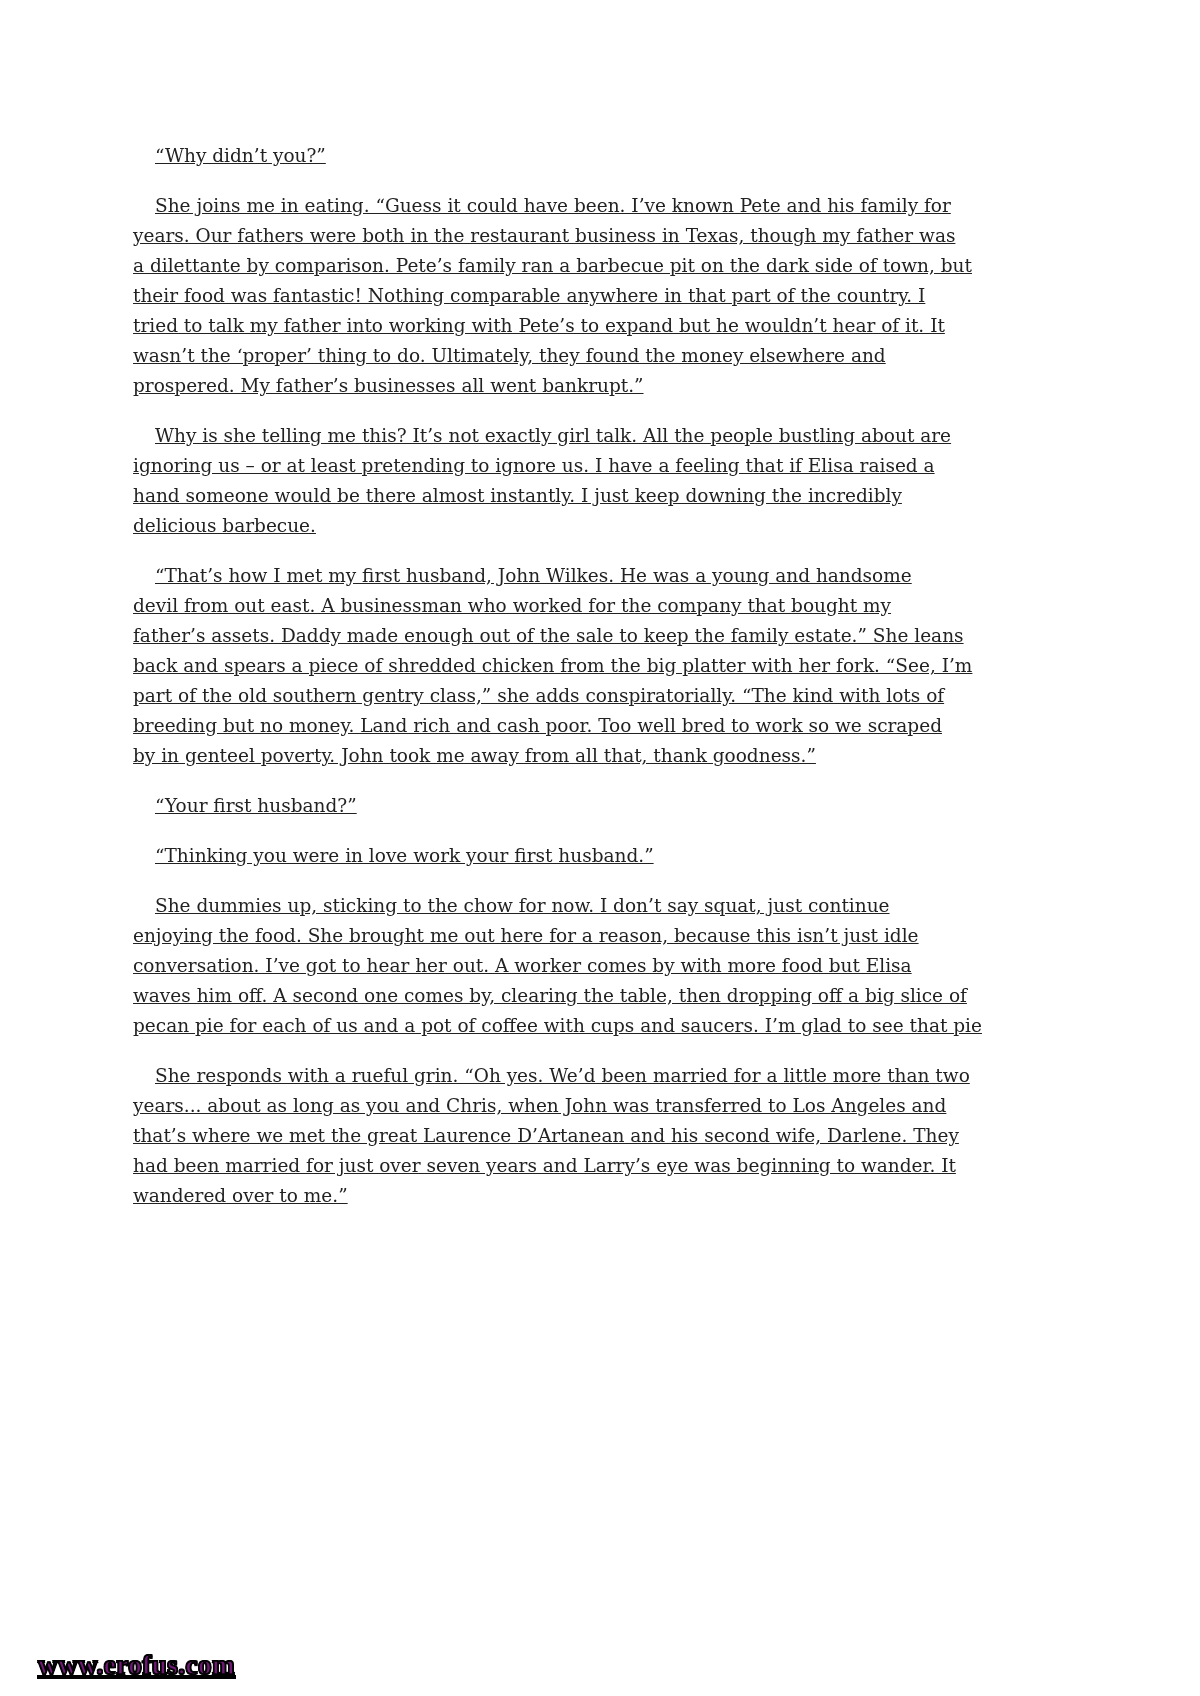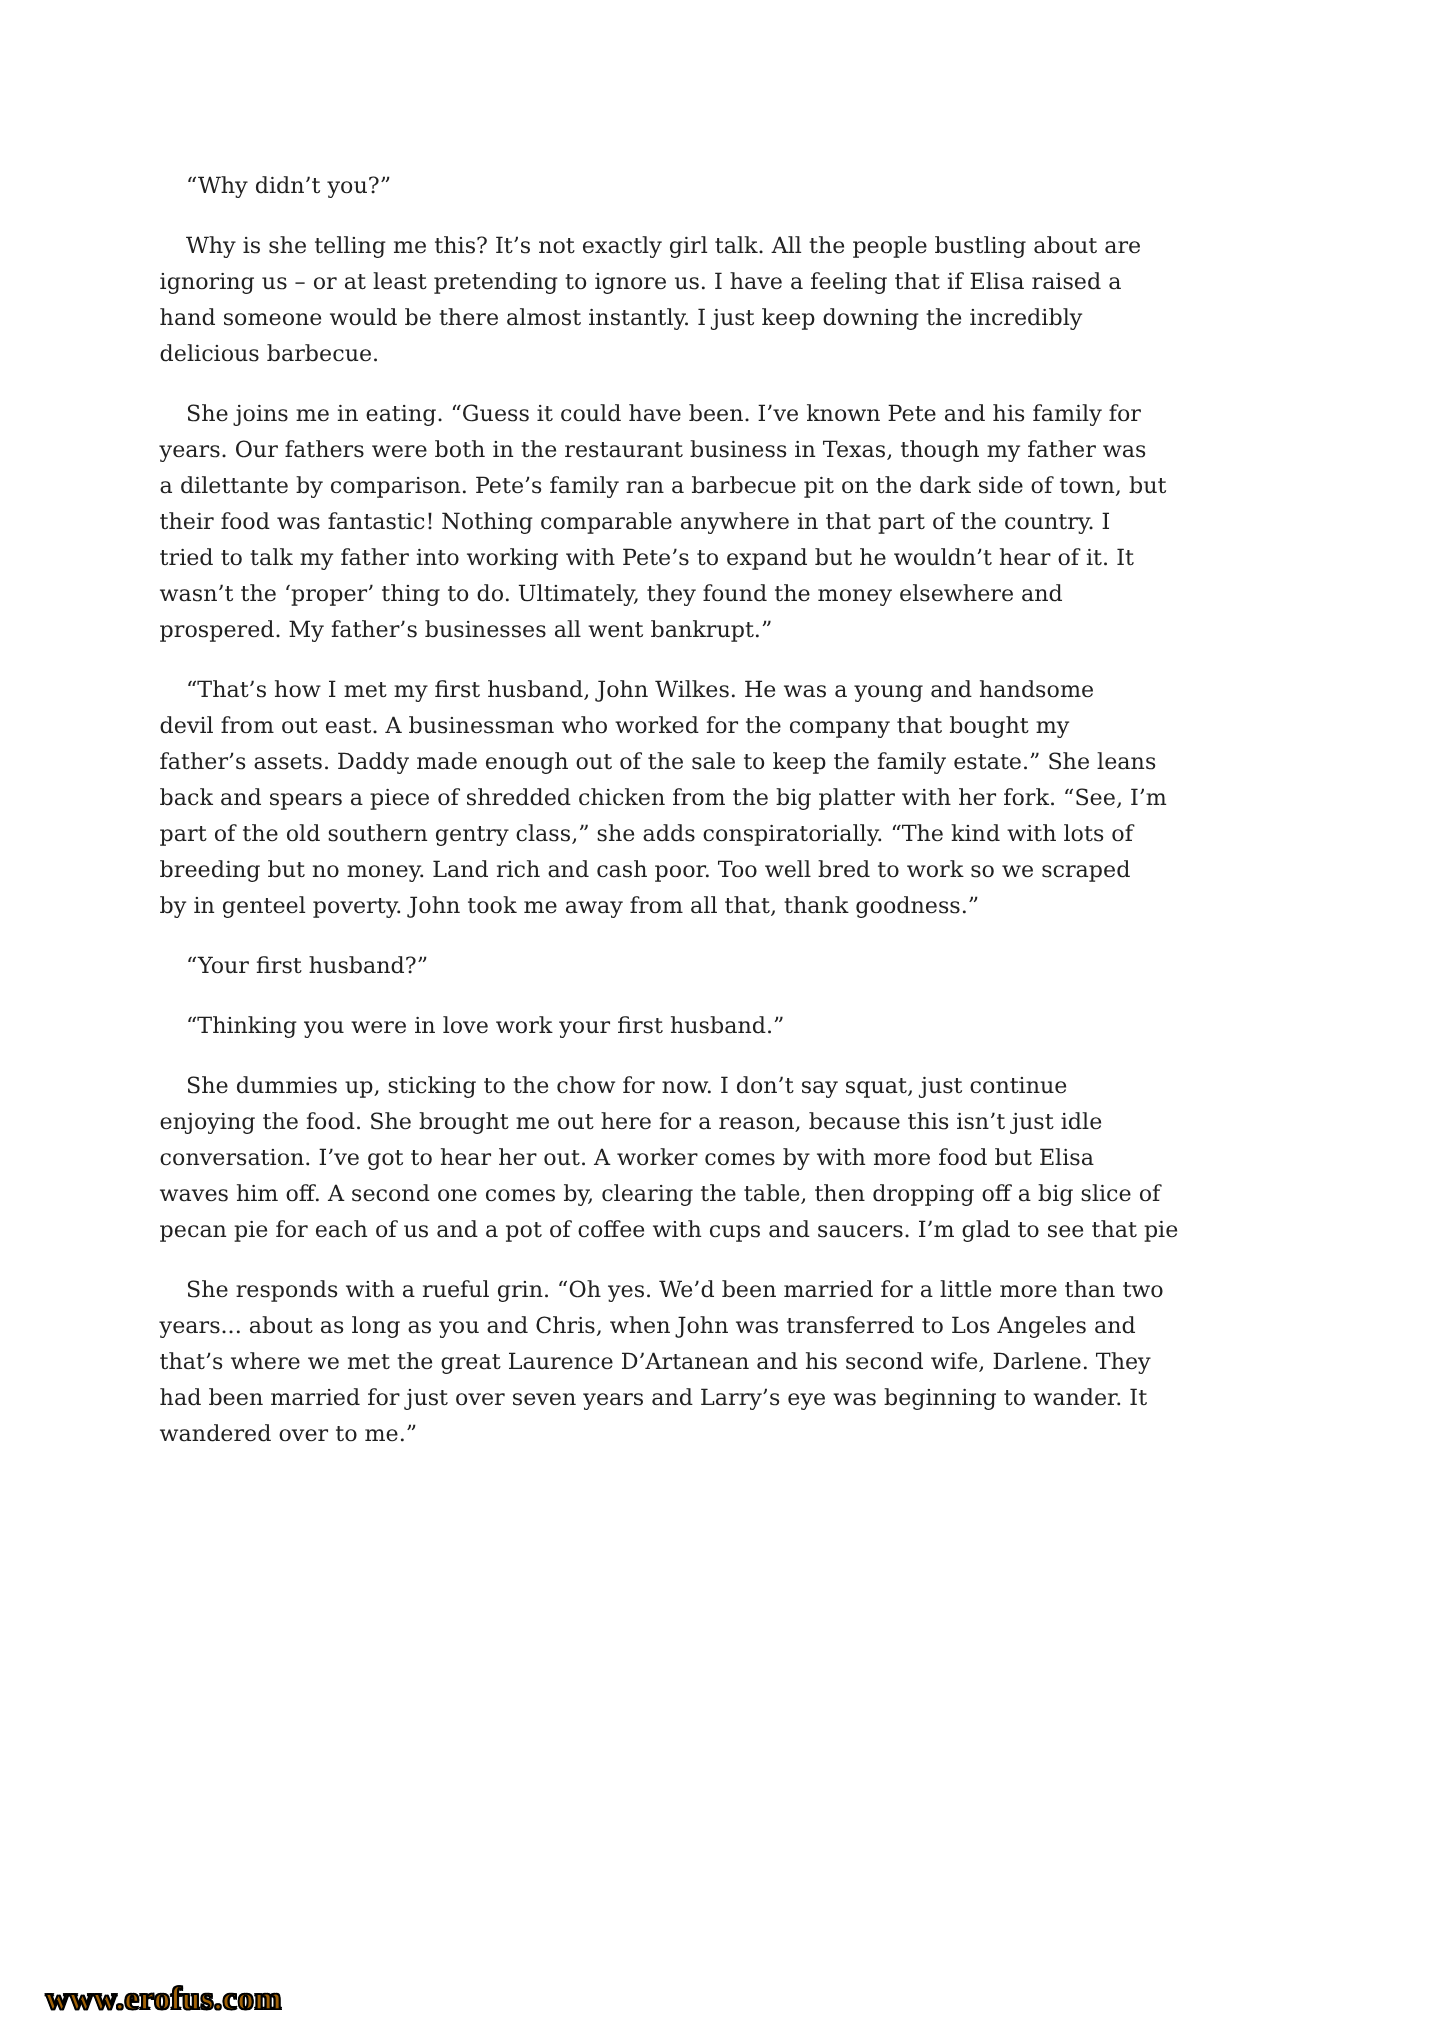--- a/index.html
+++ b/index.html
@@ -27,53 +27,55 @@
     color: #222222;
     font-size: 18.5px;
     line-height: 30px;
   }
   .para {
     margin: 0 0 20px 0;
     padding: 0;
     white-space: pre-line;
     text-indent: 22px;
     text-align: left;
+    text-decoration: underline;
   }
   .watermark {
     position: absolute;
     left: 38px;
     top: 1650px;
     font-family: "Liberation Serif", "DejaVu Serif", serif;
     font-weight: bold;
     font-size: 27px;
     letter-spacing: 0.5px;
-    color: #a16207;
+    color: #701a75;
     -webkit-text-stroke: 1.4px #000000;
     text-shadow:
       -1px -1px 0 #000, 1px -1px 0 #000,
       -1px  1px 0 #000, 1px  1px 0 #000;
+    text-decoration: underline;
   }
 </style>
 </head>
 <body>
 
 <div class="page">
   <main class="text-block">
       <p class="para">“Why didn’t you?”</p>
-      <p class="para">Why is she telling me this? It’s not exactly girl talk. All the people bustling about are
-ignoring us – or at least pretending to ignore us. I have a feeling that if Elisa raised a
-hand someone would be there almost instantly. I just keep downing the incredibly
-delicious barbecue.</p>
       <p class="para">She joins me in eating. “Guess it could have been. I’ve known Pete and his family for
 years. Our fathers were both in the restaurant business in Texas, though my father was
 a dilettante by comparison. Pete’s family ran a barbecue pit on the dark side of town, but
 their food was fantastic! Nothing comparable anywhere in that part of the country. I
 tried to talk my father into working with Pete’s to expand but he wouldn’t hear of it. It
 wasn’t the ‘proper’ thing to do. Ultimately, they found the money elsewhere and
 prospered. My father’s businesses all went bankrupt.”</p>
+      <p class="para">Why is she telling me this? It’s not exactly girl talk. All the people bustling about are
+ignoring us – or at least pretending to ignore us. I have a feeling that if Elisa raised a
+hand someone would be there almost instantly. I just keep downing the incredibly
+delicious barbecue.</p>
       <p class="para">“That’s how I met my first husband, John Wilkes. He was a young and handsome
 devil from out east. A businessman who worked for the company that bought my
 father’s assets. Daddy made enough out of the sale to keep the family estate.” She leans
 back and spears a piece of shredded chicken from the big platter with her fork. “See, I’m
 part of the old southern gentry class,” she adds conspiratorially. “The kind with lots of
 breeding but no money. Land rich and cash poor. Too well bred to work so we scraped
 by in genteel poverty. John took me away from all that, thank goodness.”</p>
       <p class="para">“Your first husband?”</p>
       <p class="para">“Thinking you were in love work your first husband.”</p>
       <p class="para">She dummies up, sticking to the chow for now. I don’t say squat, just continue

